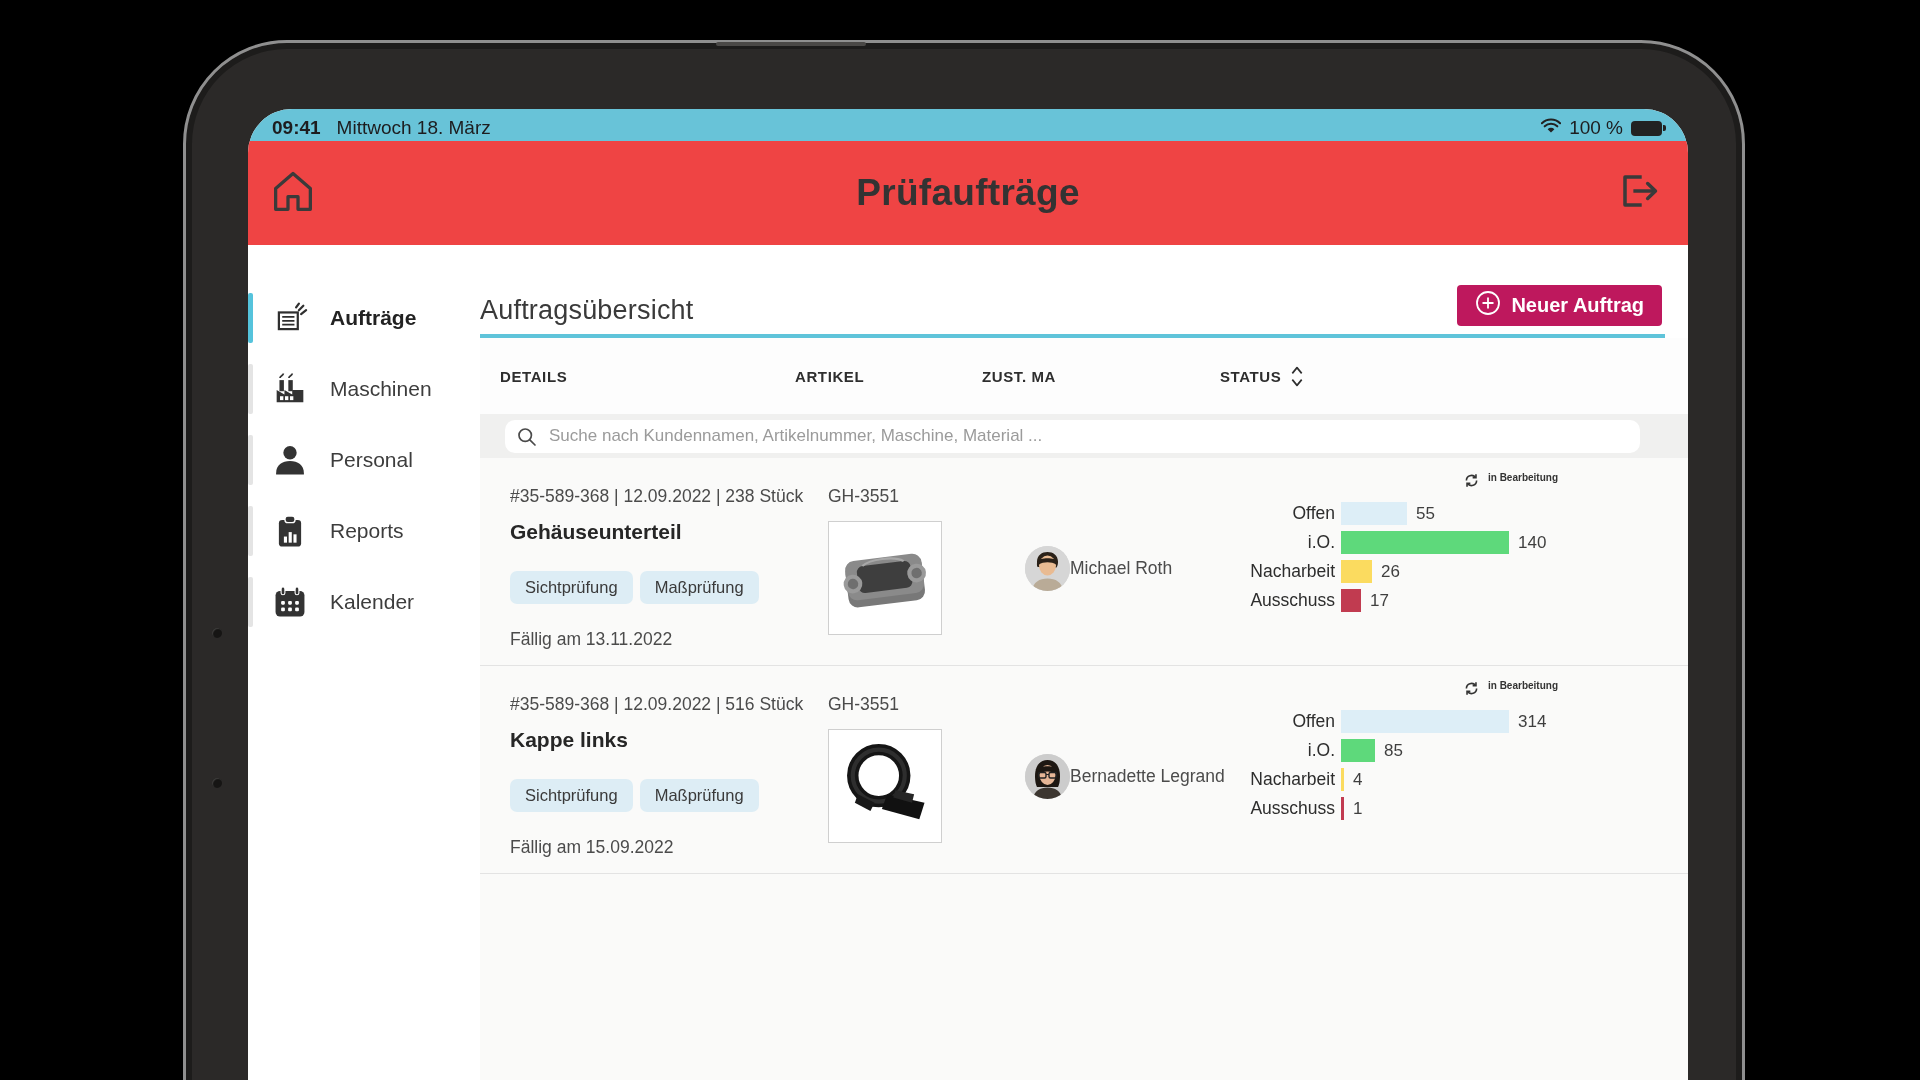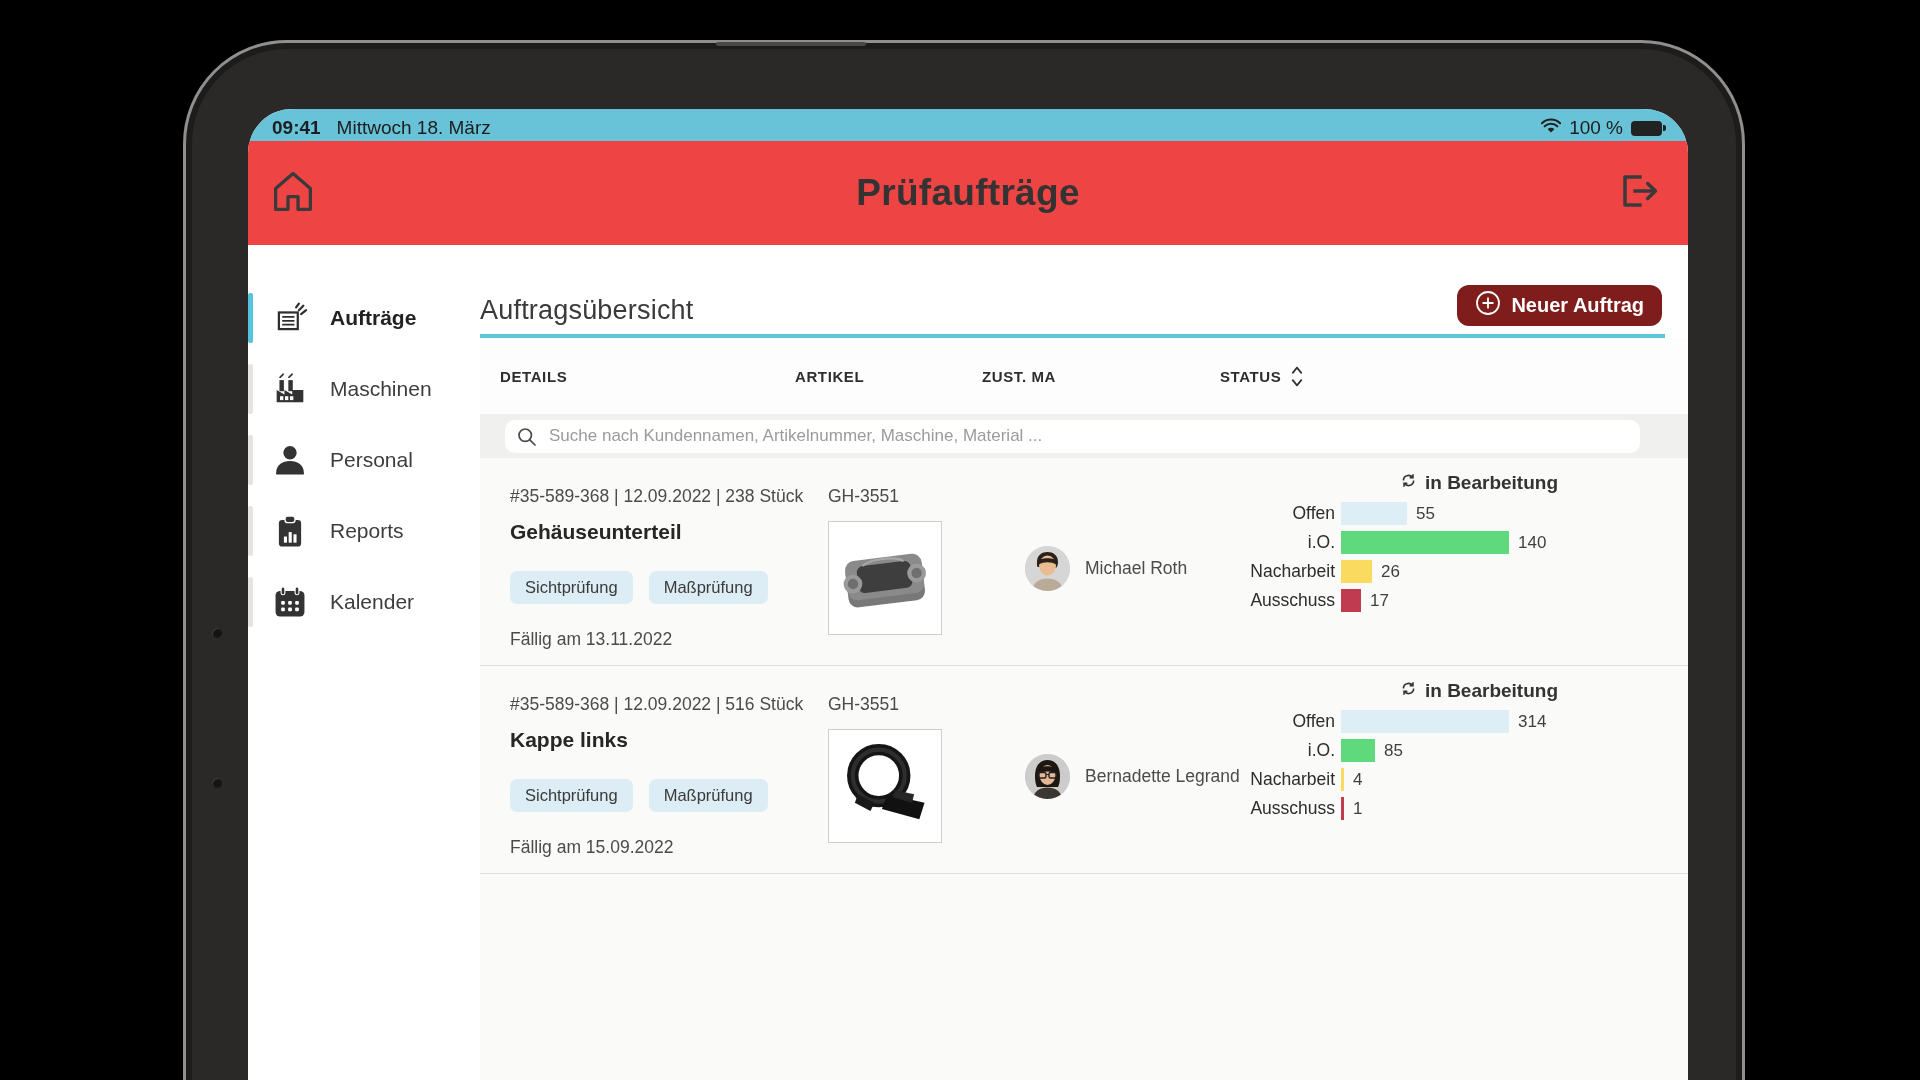--- a/index.html
+++ b/index.html
@@ -57,22 +57,22 @@
   .nav-label { margin-left:20px; font-size:21px; color:#3d3d3d; }
   .nav-item.active .nav-label { font-weight:bold; color:#222; }
 
   
   .main { flex:1; display:flex; flex-direction:column; }
 
   .heading-row { display:flex; align-items:flex-end; justify-content:space-between; margin-top:40px; padding:0 26px 8px 0; }
   .heading-row h2 { font-size:27px; font-weight:normal; color:#3a3a3a; letter-spacing:.2px; }
   .new-btn {
     display:flex; align-items:center; gap:10px; border:none; cursor:pointer;
-    background:#7f1d1d; color:#fff; font-weight:bold; font-size:20px;
-    padding:0 18px; height:41px; border-radius:12px; font-family:inherit;
+    background:#be185d; color:#fff; font-weight:bold; font-size:20px;
+    padding:0 18px; height:41px; border-radius:4px; font-family:inherit;
   }
   .teal-line { height:4px; background:#5fc4da; margin-right:23px; }
 
   .cols-row { display:flex; align-items:center; height:76px; background:#fdfdfd; font-size:15px; font-weight:bold; color:#2e2e2e; letter-spacing:.6px; }
   .col-h { display:flex; align-items:center; gap:8px; }
   .col-details { width:315px; padding-left:20px; }
   .col-artikel { width:187px; }
   .col-zust    { width:238px; }
   .sort-icon { display:inline-flex; }
 
@@ -91,32 +91,32 @@
     position:relative; display:flex; padding:28px 0 0 30px; height:208px;
     border-bottom:1px solid #e3e3e3;
   }
   .oc-details { width:318px; }
   .oc-artikel { width:197px; }
   .oc-zust    { width:215px; }
   .oc-status  { flex:1; }
 
   .o-meta { font-size:17.5px; color:#4b4b4b; margin-bottom:13px; }
   .o-name { font-size:21px; font-weight:bold; color:#262626; margin-bottom:27px; }
-  .o-tags { display:flex; gap:16px; margin-bottom:25px; }
+  .o-tags { display:flex; gap:7px; margin-bottom:25px; }
   .tag { background:#ddedf5; color:#3a3a3a; font-size:16.5px; padding:7px 15px; border-radius:7px; }
   .o-due { font-size:17.5px; color:#4b4b4b; }
 
   .o-article-no { font-size:17.5px; color:#4b4b4b; margin-bottom:14px; }
   .o-img { width:114px; height:114px; background:#fff; border:1px solid #cfcfcf; display:flex; align-items:center; justify-content:center; }
 
-  .o-person { display:flex; align-items:center; gap:15px; margin-top:60px; }
+  .o-person { display:flex; align-items:center; margin-top:60px; }
   .avatar { width:45px; height:45px; border-radius:50%; overflow:hidden; background:#d5d5d5; flex-shrink:0; }
   .o-person-name { font-size:17.5px; color:#4b4b4b; }
 
-  .status-badge { position:absolute; top:14px; right:130px; display:flex; gap:8px; font-size:19px; font-weight:bold; color:#333; }
+  .status-badge { position:absolute; top:14px; right:130px; display:flex; gap:8px; font-size:10px; font-weight:bold; color:#333; }
   .bars { margin-top:16px; }
   .bar-row { display:flex; align-items:center; height:23px; margin-bottom:6px; }
   .bar-label { width:95px; text-align:right; margin-right:6px; font-size:17.5px; color:#2d2d2d; }
   .bar-fill { height:23px; display:inline-block; }
   .bar-value { margin-left:9px; font-size:17px; color:#3f3f3f; }
 </style>
 </head>
 <body>
 
 <div class="stage">

